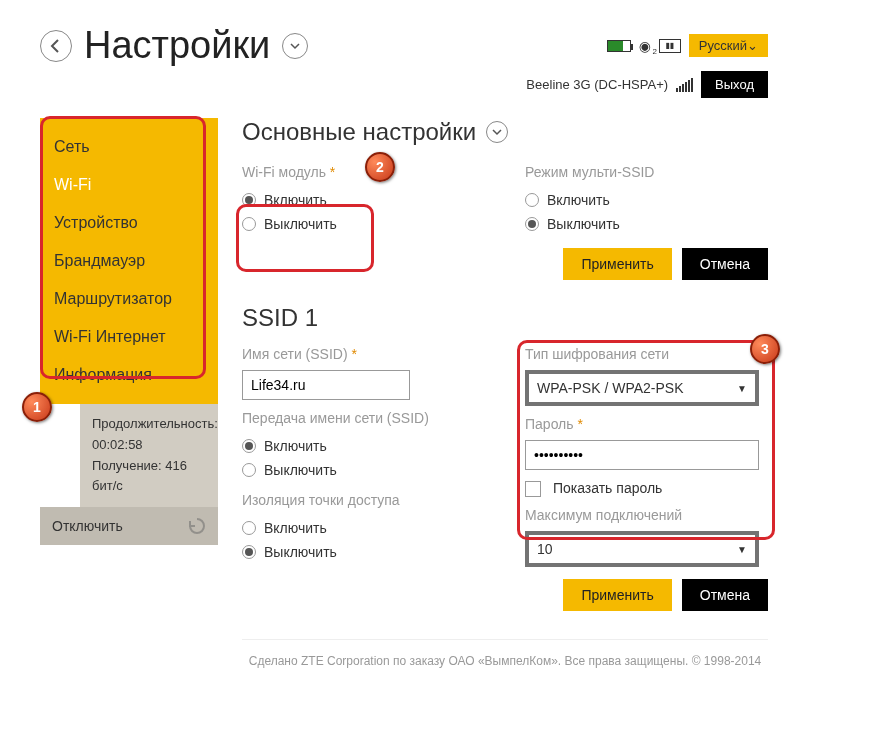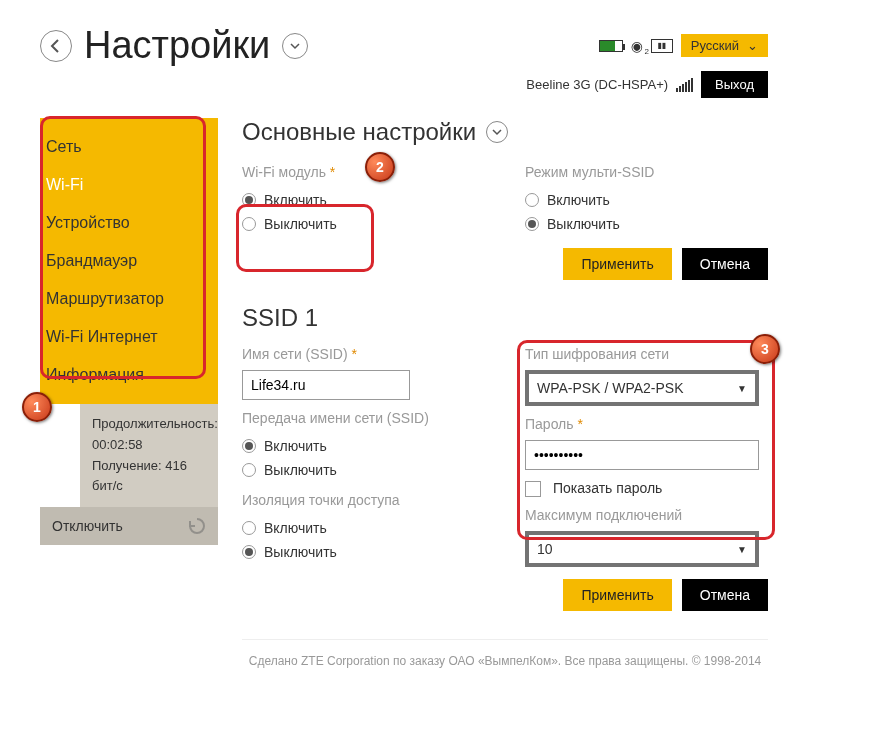--- a/index.html
+++ b/index.html
@@ -15,21 +15,21 @@
 .dropdown-circle.small { width: 22px; height: 22px; }
 .dropdown-circle svg { width: 12px; height: 12px; }
 
 .top-icons { display: flex; align-items: center; gap: 8px; }
 .battery-icon { width: 24px; height: 12px; border: 1px solid #333; position: relative; }
 .battery-icon::after { content: ""; position: absolute; right: -3px; top: 3px; width: 2px; height: 6px; background: #333; }
 .battery-fill { width: 70%; height: 100%; background: #2a8a2a; }
 .wifi-icon { font-size: 14px; position: relative; }
 .wifi-sub { font-size: 8px; position: absolute; right: -6px; bottom: -2px; }
 .sim-icon { width: 22px; height: 14px; border: 1px solid #333; display: flex; align-items: center; justify-content: center; font-size: 8px; }
-.lang-badge { background: #f5b900; padding: 4px 10px; font-size: 13px; display: flex; align-items: center; gap: 8px; cursor: pointer; }
+.lang-badge { background: #f5b900; padding: 4px 10px; font-size: 13px; display: flex; align-items: center; gap: 0; cursor: pointer; }
 
 .status-row { display: flex; justify-content: flex-end; align-items: center; gap: 8px; margin-bottom: 20px; font-size: 13px; }
 .signal-bars { display: flex; align-items: flex-end; gap: 1px; height: 14px; }
 .signal-bars span { width: 2px; background: #333; }
 .signal-bars span:nth-child(1){height:4px;} .signal-bars span:nth-child(2){height:6px;}
 .signal-bars span:nth-child(3){height:8px;} .signal-bars span:nth-child(4){height:10px;}
 .signal-bars span:nth-child(5){height:12px;} .signal-bars span:nth-child(6){height:14px;}
 .exit-btn { background: #000; color: #fff; padding: 6px 14px; border: none; font-size: 13px; cursor: pointer; }
 
 .content { display: flex; gap: 0; }
@@ -38,21 +38,21 @@
 .callout-1 { left: -18px; top: 274px; }
 .callout-2 { left: 123px; top: -12px; }
 .callout-3 { right: -12px; top: -12px; }
 
 .highlight-box { position: absolute; border: 3px solid #d8262c; border-radius: 10px; pointer-events: none; z-index: 5; }
 .hb-1 { left: 0; top: -2px; width: 166px; height: 263px; }
 .hb-2 { left: -6px; top: 16px; width: 138px; height: 68px; }
 .hb-3 { left: -8px; top: -6px; width: 258px; height: 200px; }
 
 .nav { background: #f5b900; padding: 10px 0; position: relative; }
-.nav-item { padding: 10px 6px; font-size: 16px; color: #333; cursor: pointer; }
+.nav-item { padding: 10px 14px; font-size: 16px; color: #333; cursor: pointer; }
 .nav-item.active { color: #fff; }
 
 .stats { background: #d1ccc2; padding: 10px 12px; font-size: 13px; line-height: 1.6; margin-left: 40px; }
 .disconnect-row { background: #c0bbb1; padding: 10px 12px; display: flex; justify-content: space-between; align-items: center; font-size: 14px; cursor: pointer; }
 .refresh-icon { width: 18px; height: 18px; opacity: 0.5; }
 
 .main { flex: 1; padding-left: 24px; }
 .section-title { display: flex; align-items: center; gap: 10px; margin-bottom: 18px; }
 .section-title h2 { font-size: 24px; font-weight: 300; }
 

